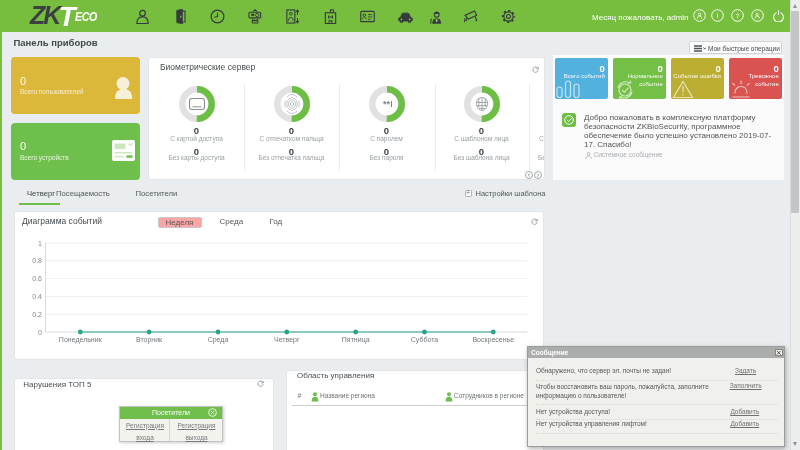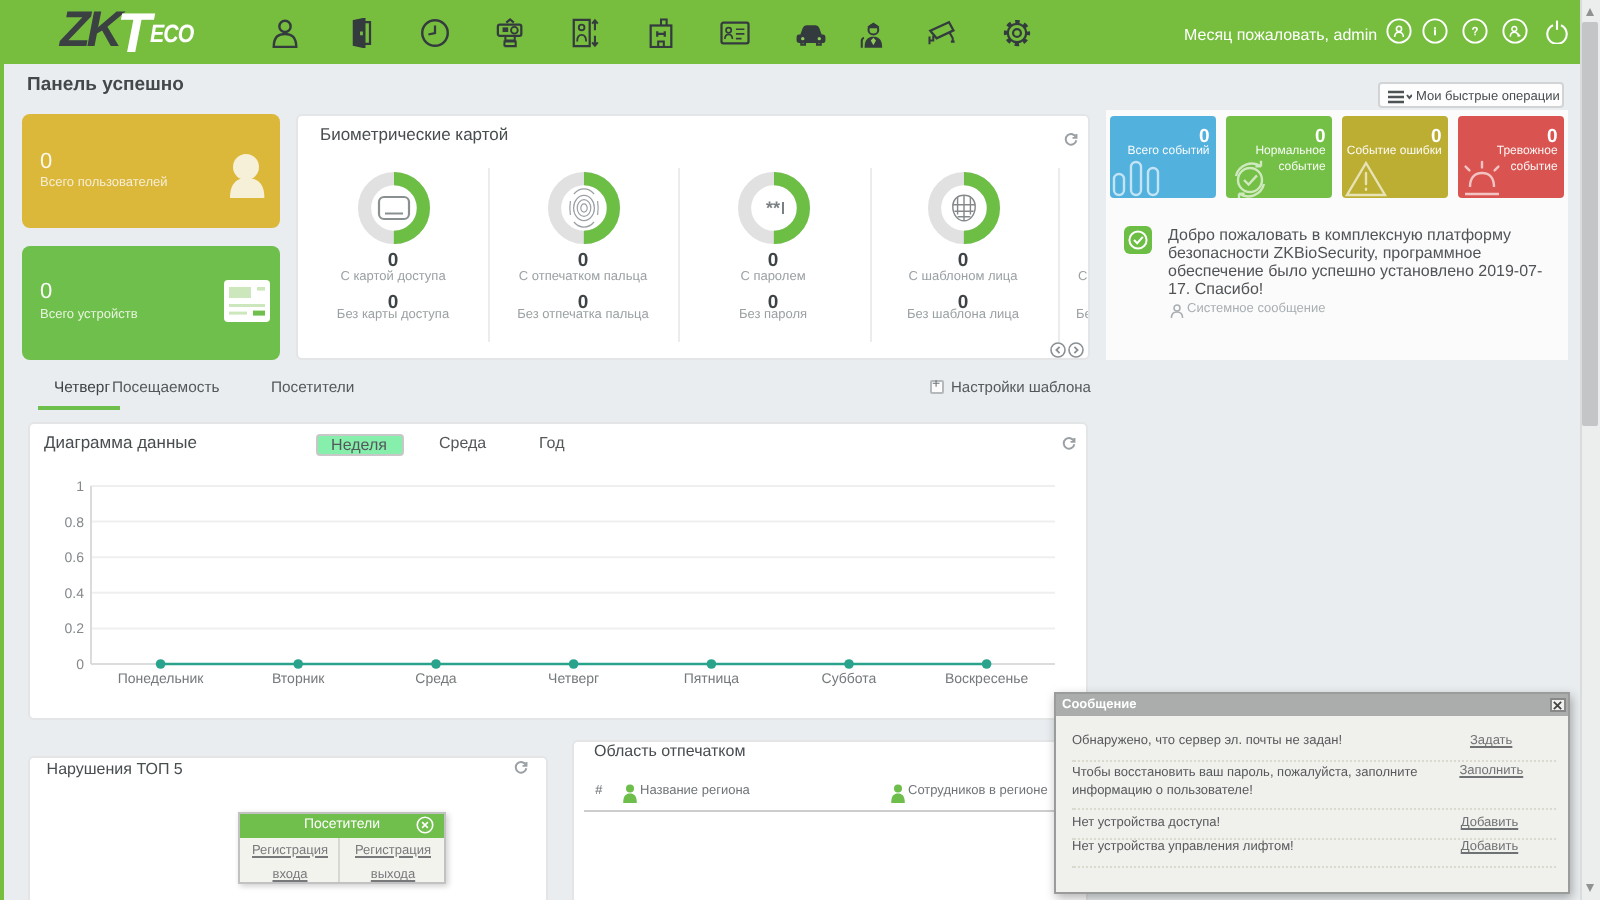--- a/index.html
+++ b/index.html
@@ -115,21 +115,21 @@
       </g>
     </svg>
     <svg style="position:absolute;left:772px;top:0.5px;" width="13" height="13" viewBox="0 0 15 15">
       <path d="M5.2 4.2 A5.6 5.6 0 1 0 9.8 4.2" fill="none" stroke="#fff" stroke-width="1.2"></path>
       <path d="M7.5 1.5 L7.5 6.8" stroke="#fff" stroke-width="1.2"></path>
     </svg>
   </div>
 
 <div class="abs" style="left:0;top:32px;width:2px;height:418px;background:#77be3f;"></div>
 
-<div class="abs" style="left:13.5px;top:36.5px;font-size:9.5px;font-weight:bold;color:#43484b;">Панель успешно</div>
+<div class="abs" style="left:13.5px;top:36.5px;font-size:9.5px;font-weight:bold;color:#43484b;">Панель приборов</div>
 
 <div class="abs" style="left:689px;top:41px;width:93px;height:13px;background:#fdfdfd;border:1px solid #d2d3d4;border-radius:2px;">
  <svg class="abs" style="left:4px;top:3px;" width="12" height="7" viewBox="0 0 12 7">
       <path d="M0 1 L8 1 M0 3.5 L8 3.5 M0 6 L8 6" stroke="#4e5356" stroke-width="1.3"></path>
       <path d="M9.5 2.5 L10.7 4 L12 2.5" fill="none" stroke="#4e5356" stroke-width="1"></path>
     </svg>
  <div class="abs" style="left:18px;top:3px;font-size:6.5px;color:#474c4f;white-space:nowrap;">Мои быстрые операции</div>
 </div>
 
 <div class="abs" style="left:11px;top:57px;width:129px;height:57px;background:#dbb73a;border-radius:4px;">
@@ -147,21 +147,21 @@
     <rect x="0" y="0" width="23" height="21" rx="2" fill="#fff"></rect>
     <rect x="2.5" y="3.5" width="11" height="5.5" fill="#cde7bd"></rect>
     <rect x="16.5" y="3.5" width="4" height="1.8" fill="#cde7bd"></rect>
     <rect x="2.5" y="12" width="18" height="1.5" fill="#cde7bd"></rect>
     <rect x="2.5" y="15.8" width="9" height="1.5" fill="#cde7bd"></rect>
     <rect x="14.5" y="15.3" width="6" height="2.5" fill="#6ebf4b"></rect>
   </svg>
 </div>
 
 <div class="panel abs" style="left:148px;top:57px;width:396.5px;height:122.5px;overflow:hidden;">
-  <div class="abs" style="left:11px;top:4px;font-size:8.5px;color:#484d50;">Биометрические картой</div>
+  <div class="abs" style="left:11px;top:4px;font-size:8.5px;color:#484d50;">Биометрические сервер</div>
   <svg class="abs" style="left:383px;top:7.5px;" width="7" height="7" viewBox="0 0 10 10">
       <path d="M8.6 3.9 A3.8 3.8 0 1 0 8.8 5.9" fill="none" stroke="#9aa0a3" stroke-width="1.4"></path>
       <path d="M8.9 1.4 L8.9 4.2 L6.1 4.2" fill="none" stroke="#9aa0a3" stroke-width="1.4"></path>
     </svg>
   <div id="donuts">
       <svg style="position:absolute;left:29.5px;top:28px;" width="36" height="36" viewBox="0 0 36 36">
         <circle cx="18" cy="18" r="14.7" fill="none" stroke="#e1e1e1" stroke-width="6.6"></circle>
         <circle cx="18" cy="18" r="14.7" fill="none" stroke="#6cbe45" stroke-width="6.6" stroke-dasharray="46.18 92.36" transform="rotate(-90 18 18)"></circle>
         <g transform="translate(18,18)">
           <rect x="-7.5" y="-5.5" width="15" height="11" rx="2.5" fill="none" stroke="#8a8f92" stroke-width="1.1"></rect>
@@ -294,22 +294,22 @@
 
 <div class="abs" style="left:27px;top:188.5px;font-size:7.7px;color:#3f4446;">Четверг</div>
 <div class="abs" style="left:19px;top:202.5px;width:41px;height:2px;background:#6ebf4b;"></div>
 <div class="abs" style="left:56px;top:188.5px;font-size:7.7px;color:#54585b;">Посещаемость</div>
 <div class="abs" style="left:135.5px;top:188.5px;font-size:7.7px;color:#54585b;">Посетители</div>
 <div class="abs" style="left:464.7px;top:189.7px;width:7px;height:7px;border:1px solid #b4b9bb;border-radius:1px;background:#fbfbfb;"></div>
 <div class="abs" style="left:466px;top:188.5px;font-size:7px;color:#6e7477;">+</div>
 <div class="abs" style="left:475.5px;top:189.3px;font-size:7.5px;color:#54585b;">Настройки шаблона</div>
 
 <div class="panel abs" style="left:13.5px;top:211px;width:530px;height:148.5px;">
-  <div class="abs" style="left:7.5px;top:3.5px;font-size:8.5px;color:#484d50;">Диаграмма данные</div>
-  <div class="abs" style="left:143px;top:4.5px;width:44px;height:11.5px;background:#86efac;border:1px solid #c8c8c8;border-radius:2px;font-size:8px;color:#54585b;text-align:center;line-height:10.5px;">Неделя</div>
+  <div class="abs" style="left:7.5px;top:3.5px;font-size:8.5px;color:#484d50;">Диаграмма событий</div>
+  <div class="abs" style="left:143px;top:4.5px;width:44px;height:11.5px;background:#fca5a5;border:1px solid #c8c8c8;border-radius:2px;font-size:8px;color:#54585b;text-align:center;line-height:10.5px;">Неделя</div>
   <div class="abs" style="left:205px;top:5px;font-size:8px;color:#54585b;">Среда</div>
   <div class="abs" style="left:255px;top:5px;font-size:8px;color:#54585b;">Год</div>
   <svg class="abs" style="left:516.5px;top:6px;" width="7" height="7" viewBox="0 0 10 10">
       <path d="M8.6 3.9 A3.8 3.8 0 1 0 8.8 5.9" fill="none" stroke="#9aa0a3" stroke-width="1.4"></path>
       <path d="M8.9 1.4 L8.9 4.2 L6.1 4.2" fill="none" stroke="#9aa0a3" stroke-width="1.4"></path>
     </svg>
   <svg class="abs" style="left:0;top:0;" width="528" height="146" viewBox="0 0 528 146" id="chartsvg">
       <text x="27" y="33.5" font-size="7" fill="#84898c" text-anchor="end" font-family="Liberation Sans">1</text>
       <line x1="30.5" y1="31" x2="512.5" y2="31" stroke="#efefef" stroke-width="1"></line>
       <text x="27" y="51.3" font-size="7" fill="#84898c" text-anchor="end" font-family="Liberation Sans">0.8</text>
@@ -359,21 +359,21 @@
       <u style="position:absolute;left:0;top:3px;width:50px;">Регистрация</u>
       <u style="position:absolute;left:0;top:15.5px;width:50px;">входа</u>
     </div>
   <div class="abs" style="left:51px;top:12px;width:51px;height:22px;text-align:center;font-size:6.5px;color:#77797b;">
       <u style="position:absolute;left:0;top:3px;width:51px;">Регистрация</u>
       <u style="position:absolute;left:0;top:15.5px;width:51px;">выхода</u>
     </div>
 </div>
 
 <div class="panel abs" style="left:285.5px;top:369.5px;width:258px;height:81px;border-bottom:none;border-bottom-left-radius:0;border-bottom-right-radius:0;">
-  <div class="abs" style="left:10.5px;top:0.5px;font-size:8px;color:#484d50;">Область отпечатком</div>
+  <div class="abs" style="left:10.5px;top:0.5px;font-size:8px;color:#484d50;">Область управления</div>
   <div class="abs" style="left:11px;top:21px;font-size:6.5px;color:#6e7376;font-style:italic;">#</div>
   <svg class="abs" style="left:24px;top:21.5px;" width="8" height="9.5" viewBox="0 0 8 9.5">
       <circle cx="4" cy="2.2" r="2" fill="#6dbe4a"></circle>
       <path d="M0.6 9.5 C0.6 6 1.9 4.8 4 4.8 C6.1 4.8 7.4 6 7.4 9.5 Z" fill="#6dbe4a"></path>
     </svg>
   <div class="abs" style="left:33.5px;top:21px;font-size:6.5px;color:#6e7376;">Название региона</div>
   <svg class="abs" style="left:158px;top:21.5px;" width="8" height="9.5" viewBox="0 0 8 9.5">
       <circle cx="4" cy="2.2" r="2" fill="#6dbe4a"></circle>
       <path d="M0.6 9.5 C0.6 6 1.9 4.8 4 4.8 C6.1 4.8 7.4 6 7.4 9.5 Z" fill="#6dbe4a"></path>
     </svg>

